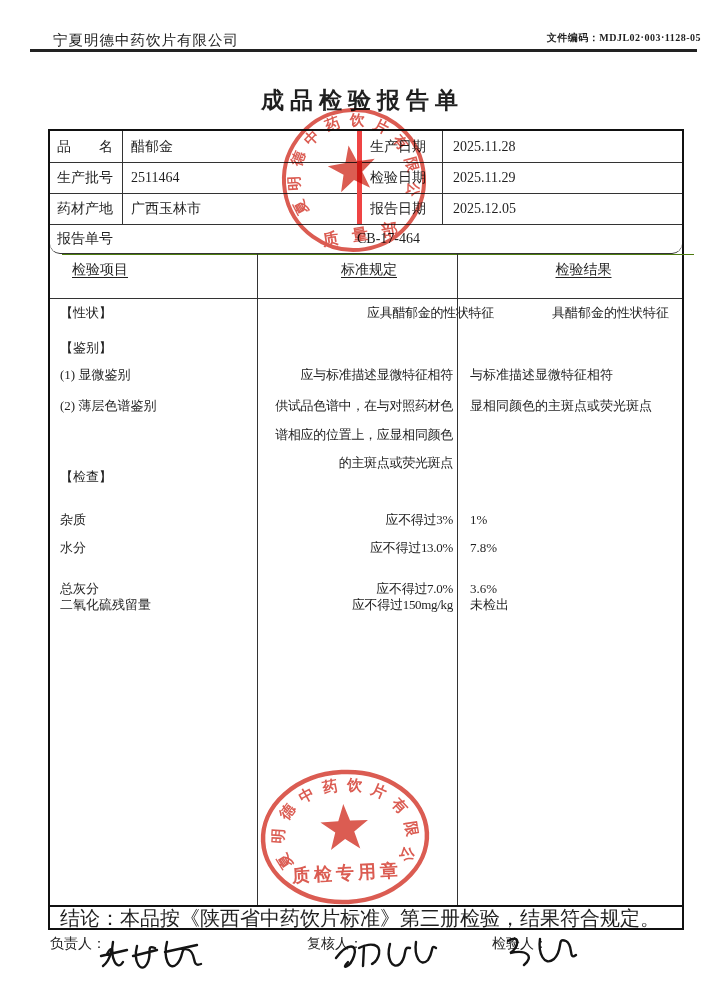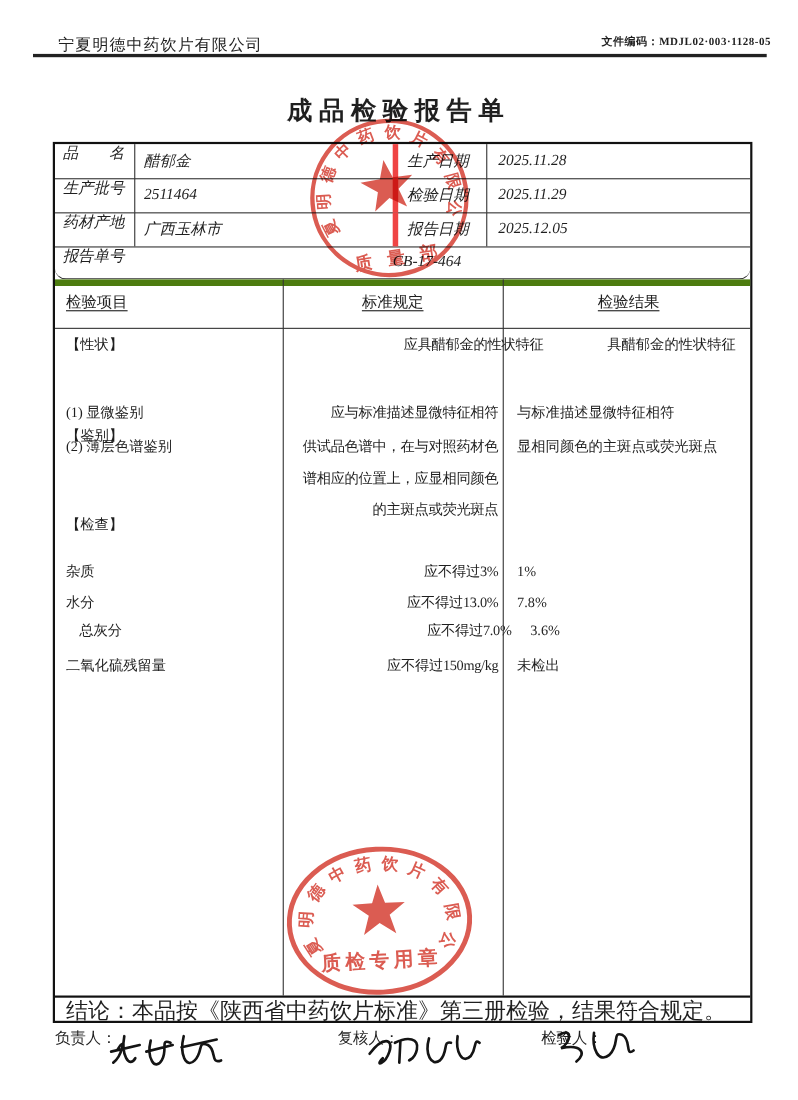--- a/index.html
+++ b/index.html
@@ -12,47 +12,47 @@
   .letterhead-company{position:absolute;left:53px;top:31px;font-size:14.5px;letter-spacing:1px;}
   .letterhead-code{position:absolute;right:24px;top:31px;font-size:10px;font-weight:bold;letter-spacing:.5px;}
   .letterhead-rule{position:absolute;left:30px;top:49px;width:667px;height:2.5px;background:#222;}
   
   .doc-title{position:absolute;left:0;top:85px;width:100%;text-align:center;
     font-size:23px;font-weight:bold;letter-spacing:6px;}
   
   .doc-table{position:absolute;left:48px;top:129px;width:636px;height:801px;
     border:2px solid #111;box-sizing:border-box;font-size:14px;}
   .info-row{position:absolute;left:0;width:100%;height:32px;border-bottom:1px solid #333;
-    box-sizing:border-box;display:flex;align-items:flex-start;font-style:italic;}
+    box-sizing:border-box;display:flex;align-items:center;}
   .info-row .lbl{width:72px;padding-left:7px;box-sizing:border-box;flex:0 0 auto;}
   .info-row .v1{width:163px;padding-left:8px;box-sizing:border-box;border-left:1px solid #333;height:100%;display:flex;align-items:center;flex:0 0 auto;}
   .info-row .lbl2{width:85px;padding-left:8px;box-sizing:border-box;border-left:5px solid #ef4444;height:100%;display:flex;align-items:center;flex:0 0 auto;}
   .info-row .v2{flex:1;padding-left:10px;box-sizing:border-box;border-left:1px solid #333;height:100%;display:flex;align-items:center;}
   .row-1{top:0;}   .row-2{top:31px;} .row-3{top:62px;}
   .row-4{top:93px;height:30px;border-radius:10px;}
   .row-4 .reportno{position:absolute;left:307px;top:0;height:100%;display:flex;align-items:center;}
   
   .info-row .v1{width:235px;}
   
-  .main-header{position:absolute;left:0;top:123px;width:100%;height:44px;
-    border-top:6px solid #4d7c0f;box-sizing:border-box;padding-left:12px;}
+  .main-header{position:absolute;left:12px;top:123px;width:100%;height:44px;
+    border-top:1px solid #4d7c0f;box-sizing:border-box;padding-left:12px;}
   .main-header .h-item{position:absolute;left:10px;top:6px;text-decoration:underline;text-underline-offset:3px;}
   .main-header .h-standard{position:absolute;left:207px;width:200px;top:6px;text-align:center;text-decoration:underline;text-underline-offset:3px;}
   .main-header .h-result{position:absolute;left:407px;width:229px;top:6px;text-align:center;text-decoration:underline;text-underline-offset:3px;}
   .vline{position:absolute;top:123px;width:1px;height:651px;background:#333;}
   .vline-1{left:207px;} .vline-2{left:407px;}
   
   .main-body{position:absolute;left:0;top:167px;width:100%;height:607px;border-top:1px solid #333;box-sizing:border-box;}
   .body-row{position:absolute;left:0;width:100%;display:grid;grid-template-columns:207px 200px 229px;
     font-size:13px;line-height:28.5px;}
   .body-row .c-item{padding-left:10px;}
   .body-row .c-standard{padding-left:8px;padding-right:4px;letter-spacing:-0.3px;text-align:right;}
   .body-row .c-result{padding-left:13px;padding-right:4px;}
-  .r-0{top:0;gap:41px;}   .r-1{top:35px;margin-top:48px;}  .r-2{top:62px;}  .r-3{top:93px;}
-  .r-4{top:164px;} .r-5{top:207px;} .r-6{top:235px;} .r-7{top:260px;padding-left:12px;} .r-8{top:292px;}
+  .r-0{top:0;gap:41px;}   .r-1{top:35px;}  .r-2{top:62px;}  .r-3{top:93px;}
+  .r-4{top:164px;} .r-5{top:207px;} .r-6{top:235px;} .r-7{top:276px;} .r-8{top:292px;}
   
   .conclusion-row{position:absolute;left:0;top:774px;width:100%;height:25px;
     border-top:2px solid #111;box-sizing:border-box;display:flex;align-items:center;
     padding-left:10px;font-size:20px;}
   
   .signoff{position:absolute;left:0;top:930px;width:100%;height:70px;font-size:14px;}
   .signoff .s-lbl{position:absolute;top:5px;}
   .lbl-resp{left:50px;} .lbl-rev{left:307px;} .lbl-insp{left:492px;}
   .sig{position:absolute;}
   .sig path{stroke:#141414;stroke-width:2.4;fill:none;stroke-linecap:round;}

